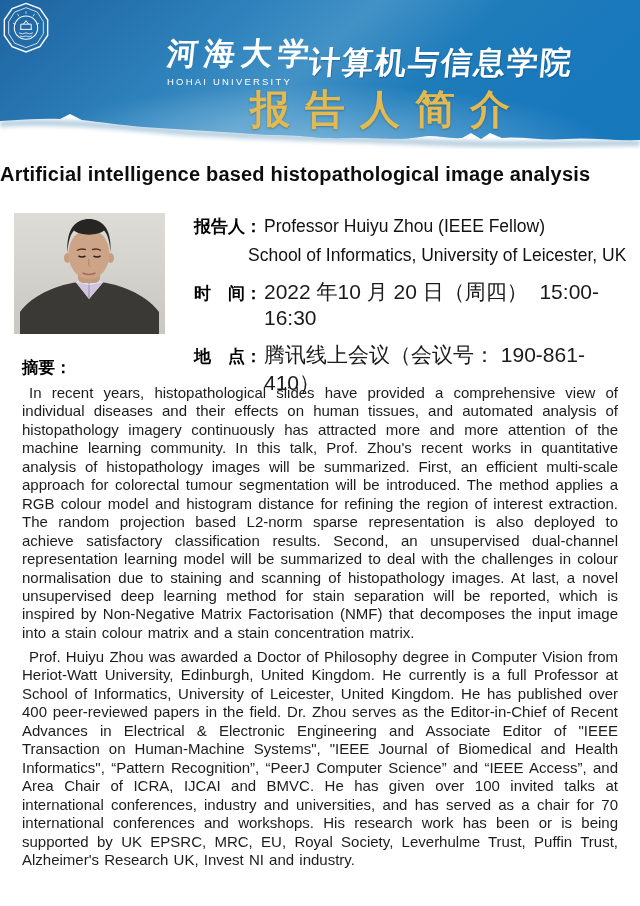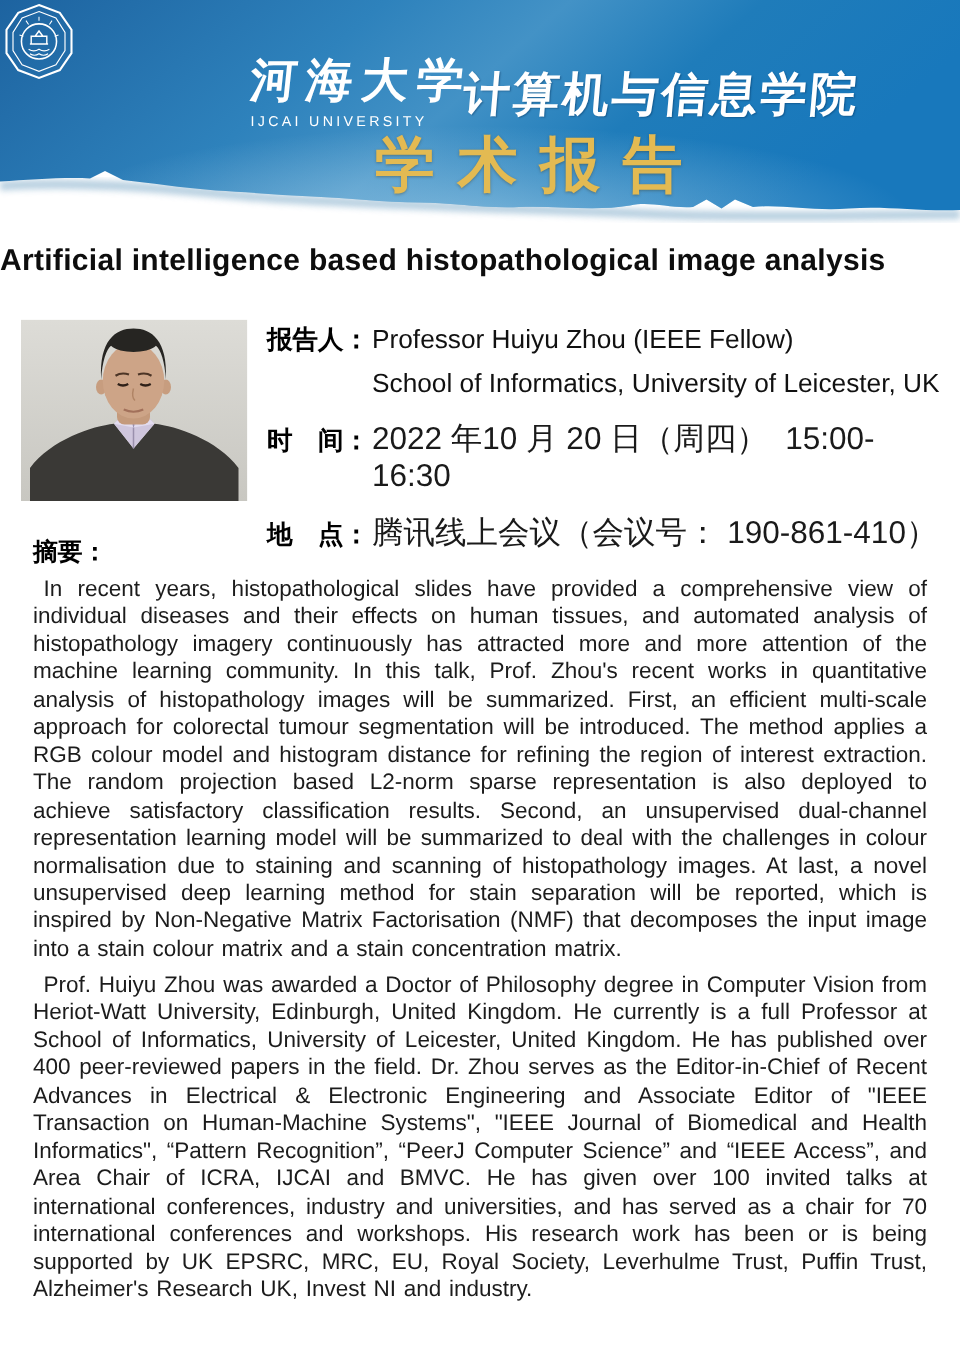--- a/index.html
+++ b/index.html
@@ -25,21 +25,21 @@
 
   
   .talk-title{position:absolute;top:163px;left:0;width:640px;text-align:left;
               font-size:20px;font-weight:bold;color:#0d0d0d;letter-spacing:.2px;}
 
   
   .photo{position:absolute;left:14px;top:213px;width:151px;height:121px;overflow:hidden;}
   .details{position:absolute;left:178px;top:215px;width:452px;}
   .drow{display:flex;align-items:baseline;}
   .dlabel{font-weight:bold;font-size:17px;color:#000;white-space:nowrap;
-          width:70px;flex:0 0 70px;}
+          width:70px;flex:0 0 70px;margin-left:16px;}
   .dval-serif{font-family:Liberation Sans, sans-serif;font-size:17.5px;
               color:#111;white-space:pre-wrap;}
   .dval-sans{font-size:21px;color:#1a1a1a;white-space:pre-wrap;}
   .row-speaker{margin-top:0;}
   .row-affil{margin-top:7px;margin-left:70px;text-align:right;}
   .row-time{margin-top:12px;}
   .row-venue{margin-top:11px;}
 
   
   .section{position:absolute;left:22px;width:596px;}
@@ -104,26 +104,26 @@
       <polygon points="30,3 46,9 55,22 55,40 46,53 30,59 14,53 5,40 5,22 14,9" stroke-width="1.6"></polygon>
       <polygon points="30,8 43,13 50,24 50,38 43,49 30,54 17,49 10,38 10,24 17,13" stroke-width="0.9"></polygon>
       <circle cx="30" cy="31" r="13.5" stroke-width="1.2"></circle>
       <path d="M23,33 h14 M24,33 v-6 h12 v6 M27,27 l3,-4 3,4" stroke-width="1.1"></path>
       <path d="M22,37 q4,2.5 8,0 q4,2.5 8,0 M23,40.5 q3.5,2.2 7,0 q3.5,2.2 7,0" stroke-width="0.9"></path>
       <path d="M20,15 l2,3 M30,12 v3 M40,15 l-2,3 M15,26 l3,1 M45,26 l-3,1" stroke-width="0.8"></path>
     </svg>
 
     <div class="univ-block">
       <div class="univ-cn">河海大学</div>
-      <div class="univ-en">IJCAI UNIVERSITY</div>
+      <div class="univ-en">HOHAI UNIVERSITY</div>
     </div>
 
     <div class="college-cn">计算机与信息学院</div>
 
-    <div class="event-cn" style="color:#e3ba52;">学术报告</div>
+    <div class="event-cn" style="color:#e3ba52;">报告人简介</div>
   </div>
 </div>
 
 <div class="talk-title">Artificial intelligence based histopathological image analysis</div>
 
 <div class="photo">
   <svg width="151" height="121" viewBox="0 0 151 121">
     <defs>
       <linearGradient id="bgGrad" x1="0" y1="0" x2="0" y2="1">
         <stop offset="0" stop-color="#dddcd7"></stop>

